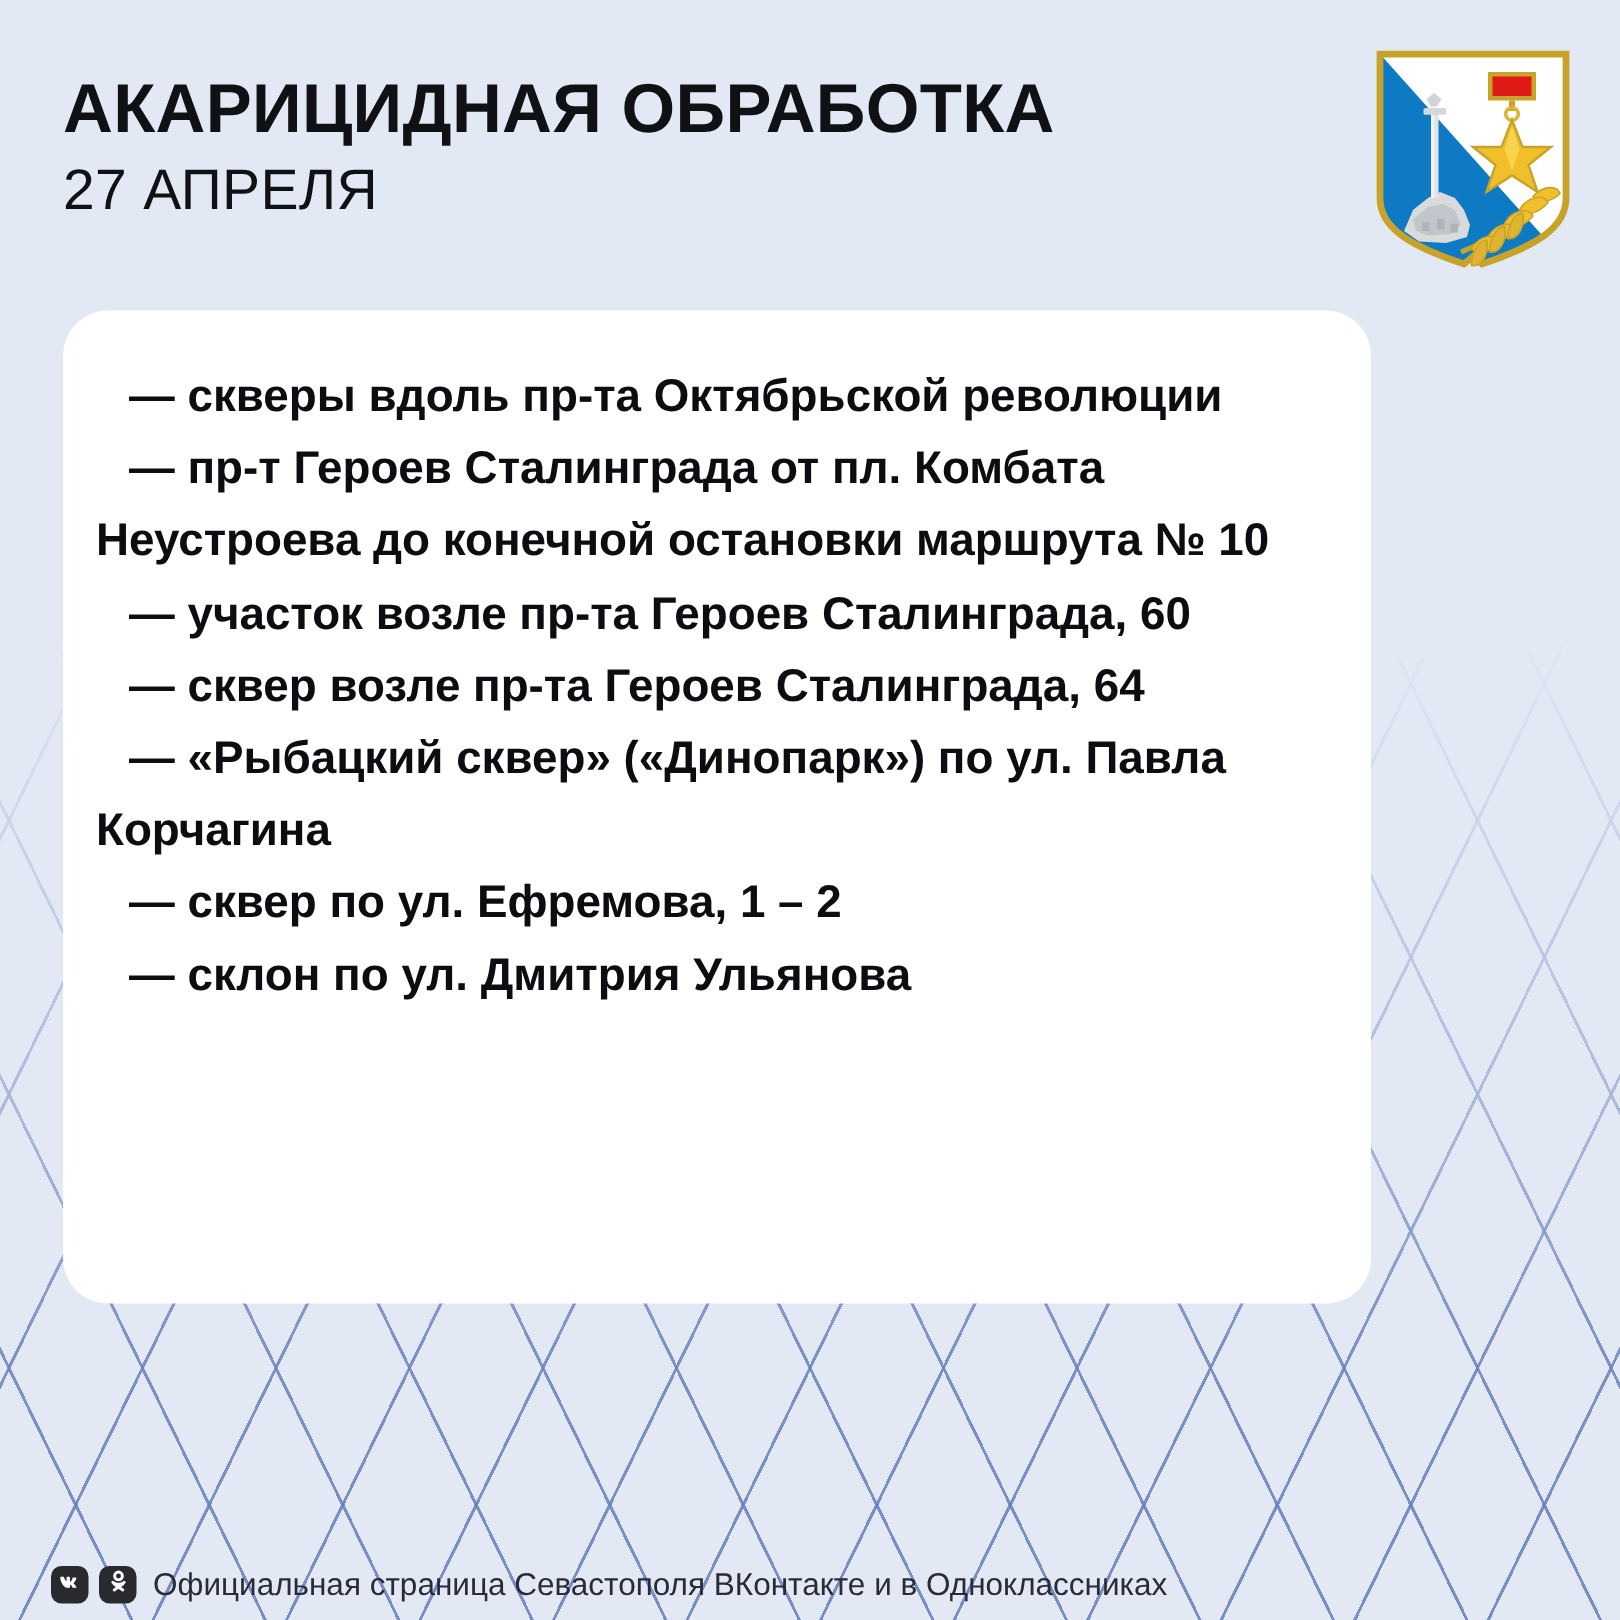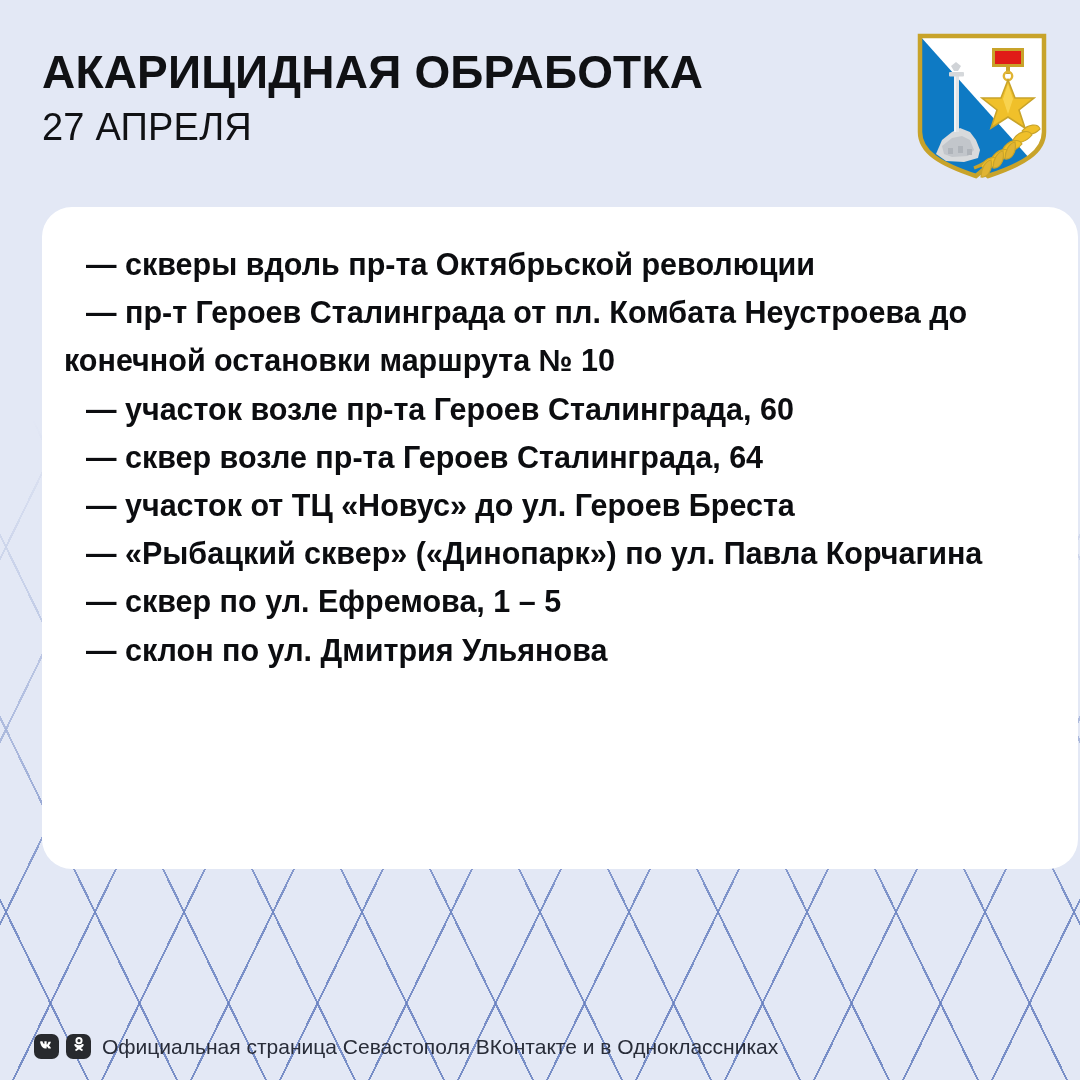--- a/index.html
+++ b/index.html
@@ -48,36 +48,36 @@
   #sub-title {
     font-size:38px; font-weight:300; color:#101114;
     letter-spacing:.2px; line-height:1.05; margin-top:12px;
     white-space:nowrap;
   }
   #emblem { position:absolute; left:908px; top:28px; width:148px; height:160px; }
 
   
   #content-card {
     position:absolute; left:42px; top:207px;
-    width:1036px; height:662px;
+    width:872px; height:662px;
     background:#ffffff; border-radius:30px;
   }
   #notice-list {
     position:absolute; left:22px; top:33px; right:22px;
     list-style:none;
   }
   #notice-list li {
     font-size:30.5px; font-weight:bold; color:#0c0d10;
     line-height:48.2px; letter-spacing:0px;
     text-indent:22px;
   }
 
   
   #footer {
-    position:absolute; left:34px; bottom:21px;
+    position:absolute; left:34px; bottom:11px;
     display:flex; align-items:center; gap:7px;
   }
   .social-badge {
     width:25px; height:25px; border-radius:7px;
     background:#282a2e; flex:0 0 auto;
     display:flex; align-items:center; justify-content:center;
   }
   #footer-text {
     font-size:21px; color:#282c38; font-weight:400;
     white-space:nowrap; margin-left:4px;
@@ -161,23 +161,22 @@
     </svg>
   </div>
 </div>
 
 <div id="content-card">
   <ul id="notice-list">
     <li>— скверы вдоль пр-та Октябрьской революции</li>
     <li>— пр-т Героев Сталинграда от пл. Комбата Неустроева до конечной остановки маршрута № 10</li>
     <li>— участок возле пр-та Героев Сталинграда, 60</li>
     <li>— сквер возле пр-та Героев Сталинграда, 64</li>
-    <li>— участок от ТЦ «Новус» до ул. Героев Бреста</li>
     <li>— «Рыбацкий сквер» («Динопарк») по ул. Павла Корчагина</li>
-    <li>— сквер по ул. Ефремова, 1 – 5</li>
+    <li>— сквер по ул. Ефремова, 1 – 2</li>
     <li>— склон по ул. Дмитрия Ульянова</li>
   </ul>
 </div>
 
 <div id="footer">
 
   <div class="social-badge">
     <span>
       <svg width="17" height="17" viewBox="0 0 24 24" xmlns="http://www.w3.org/2000/svg">
         <path fill="#ffffff" d="M3.1 7.3h2.9c.2 0 .3.1.4.3.4 1.3 1.1 2.7 2 3.7.3.3.6.2.6-.2V7.8c0-.3.2-.5.5-.5h2.2c.3 0 .5.2.5.5v3.9c0 .4.4.5.7.2.8-.9 1.4-2.2 1.8-3.5.1-.2.2-.3.4-.3h2.7c.3 0 .5.2.4.5-.5 1.8-1.4 3.4-2.5 4.5-.2.2-.2.4 0 .6 1 .9 2 2.1 2.6 3.4.1.3-.1.6-.4.6h-2.8c-.2 0-.4-.1-.5-.3-.4-.9-1-1.7-1.7-2.3-.3-.3-.7-.1-.7.3v1.8c0 .3-.2.5-.5.5h-1.5c-2.7 0-5.2-2.6-6.5-6.5-.4-1.1-.6-2-.7-2.7 0-.3.2-.5.5-.5z"></path>

